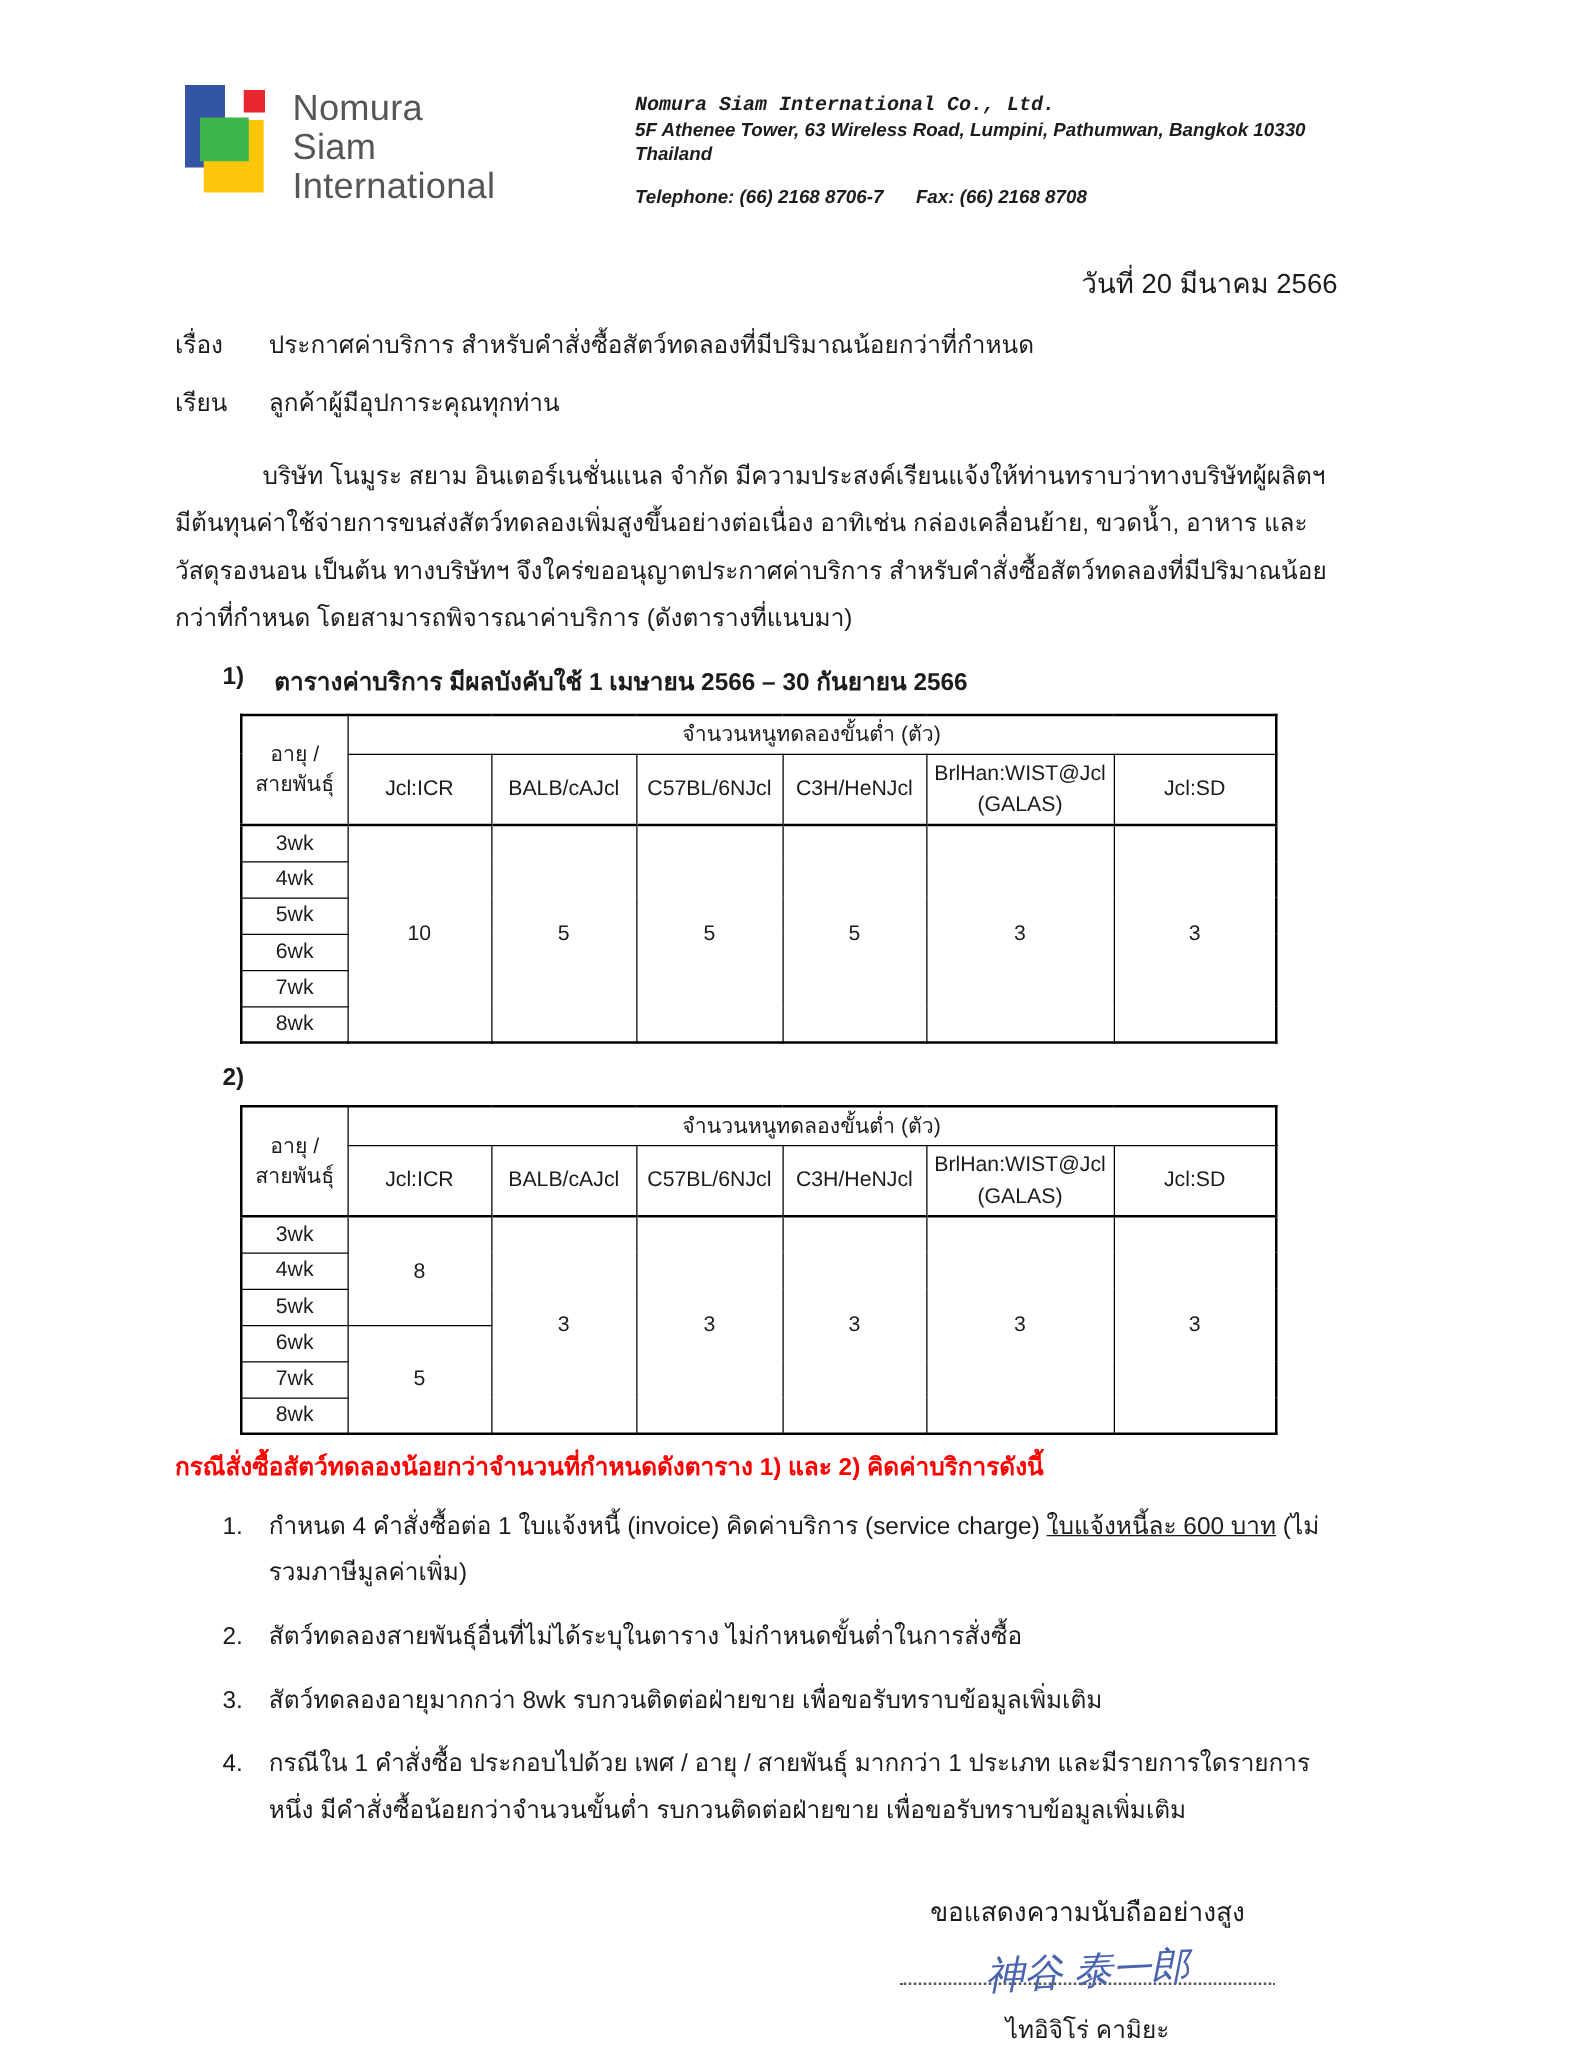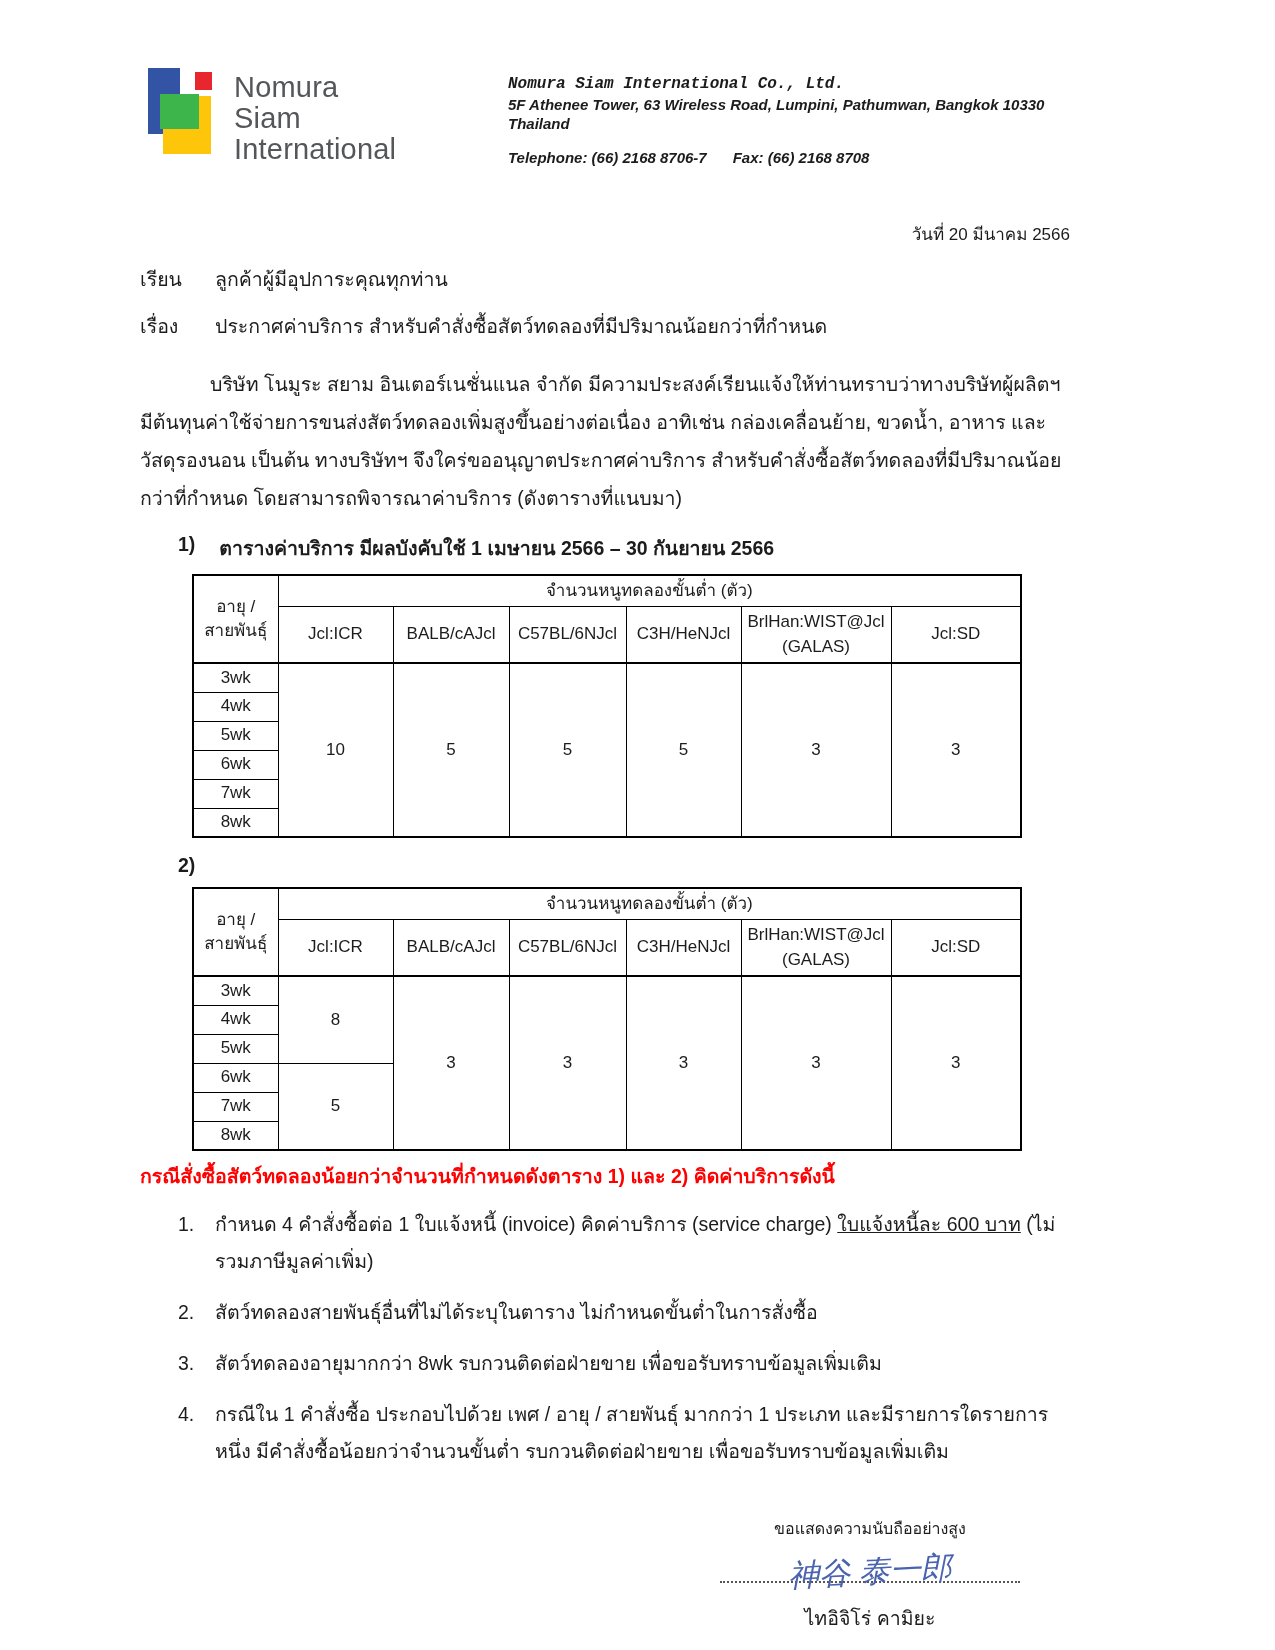--- a/index.html
+++ b/index.html
@@ -19,21 +19,21 @@
   .sq-yellow { left:15px; top:28px; width:48px; height:58px; background:var(--logo-yellow,#fdc60b); z-index:2; }
   .sq-green  { left:12px; top:26px; width:39px; height:35px; background:var(--logo-green,#3db54b);  z-index:3; }
   .sq-red    { left:47px; top:4px;  width:17px; height:18px; background:var(--logo-red,#e8262d);    z-index:1; }
   .logo-text { font-size:29px; line-height:1.07; color:#55565a; letter-spacing:.2px; margin-top:4px; }
   .company-info { font-style:italic; font-weight:bold; font-size:15px; line-height:1.3; margin-top:6px; }
   .ci-name { font-size:16px;font-family:Liberation Mono, monospace; }
   .ci-phone { margin-top:14px; }
   .ci-phone .fax { margin-left:26px; }
 
   
-  .date-line { margin-top:53px; text-align:right; font-size:17px; }
+  .date-line { margin-top:42px; text-align:right; font-size:22px; }
   .field-row { display:flex; margin-top:17px; font-size:19.5px; line-height:30px; }
   .field-row .lbl { width:75px; flex:none; }
   .body-par { margin-top:24px; font-size:19.5px; line-height:38px; text-indent:70px; }
 
   
   .table-title { display:flex; gap:24px; margin:16px 0 10px 38px; font-weight:bold; font-size:19.5px; }
   table.rate-table { border-collapse:collapse; table-layout:fixed; width:828px; margin-left:52px; border:2px solid #000; }
   .rate-table th, .rate-table td {
     border:1px solid #000; text-align:center; vertical-align:middle;
     font-weight:normal; font-size:17px; padding:1px 2px; line-height:1.45;
@@ -46,21 +46,21 @@
   
   .red-note { margin-top:10px; font-weight:bold; font-size:19.5px; color:var(--notice-red,#f00); }
   ol.note-list { list-style:none; margin-top:6px; }
   .note-list li { display:flex; margin-top:14px; font-size:19.5px; line-height:37px; }
   .note-list .li-num { width:37px; margin-left:38px; flex:none; }
   .note-list .li-text { flex:1; }
   .bold-underline { font-weight:normal; text-decoration:underline; }
 
   
   .sig-block { width:400px; margin:46px 0 0 auto; text-align:center; }
-  .sig-closing { font-size:16px; }
+  .sig-closing { font-size:21px; }
   .sig-line { position:relative; width:300px; height:40px; margin:2px auto 0; border-bottom:2px dotted #555; }
   .sig-script {
     position:absolute; left:50%; bottom:-12px; transform:translateX(-50%) rotate(-3deg);
     color:var(--signature-blue,#4a63ae); font-size:31px; font-style:italic; white-space:nowrap;
   }
   .sig-name { margin-top:20px; font-size:19.5px; }
 </style>
 </head>
 <body>
 
@@ -86,26 +86,26 @@
       <div>Thailand</div>
       <div class="ci-phone">
         <span>Telephone: (66) 2168 8706-7</span><span class="fax">Fax: (66) 2168 8708</span>
       </div>
     </div>
   </header>
 
   <div class="date-line">วันที่ 20 มีนาคม 2566</div>
 
   <div class="field-row">
+    <span class="lbl">เรื่อง</span>
+    <span>ประกาศค่าบริการ สำหรับคำสั่งซื้อสัตว์ทดลองที่มีปริมาณน้อยกว่าที่กำหนด</span>
+  </div>
+  <div class="field-row">
     <span class="lbl">เรียน</span>
     <span>ลูกค้าผู้มีอุปการะคุณทุกท่าน</span>
-  </div>
-  <div class="field-row">
-    <span class="lbl">เรื่อง</span>
-    <span>ประกาศค่าบริการ สำหรับคำสั่งซื้อสัตว์ทดลองที่มีปริมาณน้อยกว่าที่กำหนด</span>
   </div>
 
   <p class="body-par">บริษัท โนมูระ สยาม อินเตอร์เนชั่นแนล จำกัด มีความประสงค์เรียนแจ้งให้ท่านทราบว่าทางบริษัทผู้ผลิตฯ มีต้นทุนค่าใช้จ่ายการขนส่งสัตว์ทดลองเพิ่มสูงขึ้นอย่างต่อเนื่อง อาทิเช่น กล่องเคลื่อนย้าย, ขวดน้ำ, อาหาร และ วัสดุรองนอน เป็นต้น ทางบริษัทฯ จึงใคร่ขออนุญาตประกาศค่าบริการ สำหรับคำสั่งซื้อสัตว์ทดลองที่มีปริมาณน้อยกว่าที่กำหนด โดยสามารถพิจารณาค่าบริการ (ดังตารางที่แนบมา)</p>
 
   <div class="table-title">
     <span>1)</span>
     <span>ตารางค่าบริการ มีผลบังคับใช้ 1 เมษายน 2566 – 30 กันยายน 2566</span>
   </div>
 
   <table class="rate-table">

